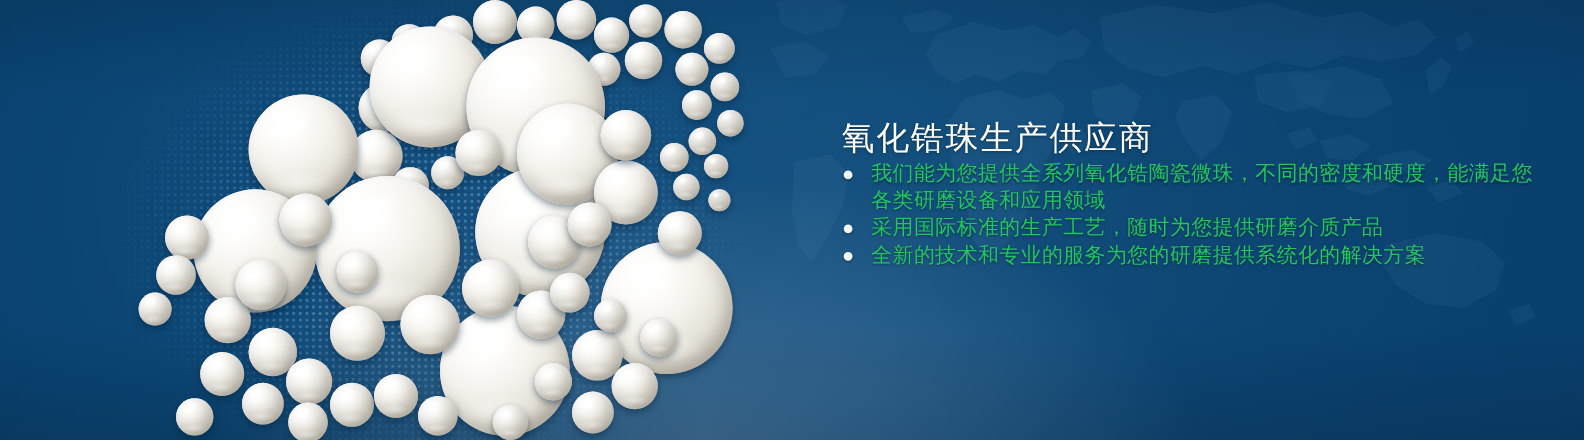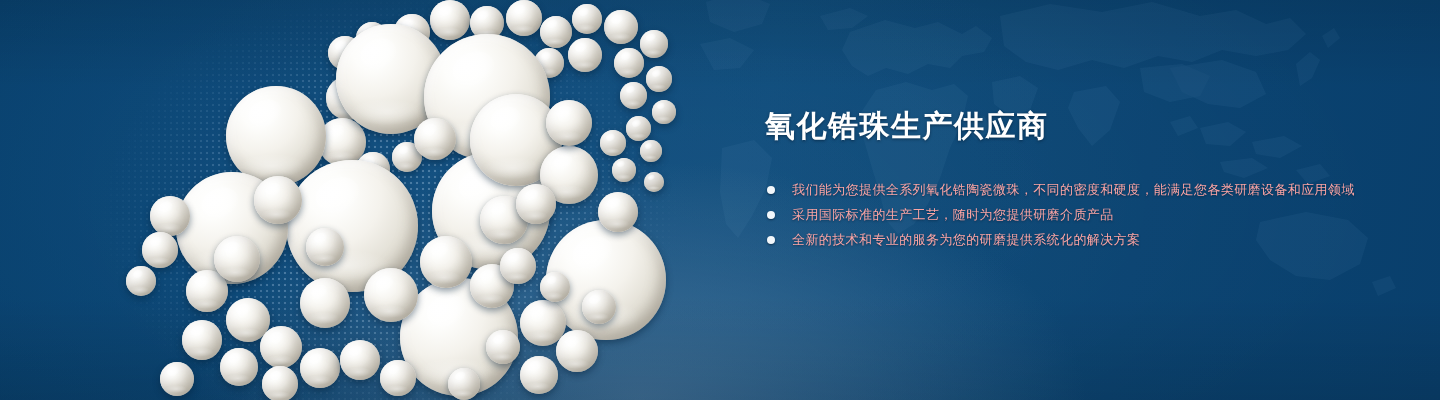--- a/index.html
+++ b/index.html
@@ -91,37 +91,37 @@
 
   
   .copy {
     position: absolute;
     left: 765px; top: 106px;
     width: 640px;
   }
   .headline {
     color: #ffffff;
     font-size: 30px;
-    font-weight: bold;
+    font-weight: normal;
     letter-spacing: 1.5px;
     line-height: 40px;
-    margin: 0 0 32px 0;
+    margin: 0 0 1px 0;
     text-shadow: 0 1px 3px rgba(0,20,40,0.55);
     white-space: nowrap;
   }
   .bullets {
     list-style: none;
     margin: 0;
     padding: 0;
   }
   .bullet {
     position: relative;
     padding-left: 27px;
-    color: #fca5a5;
-    font-size: 13px;
+    color: #22c55e;
+    font-size: 19px;
     line-height: 24px;
     letter-spacing: 0.4px;
     margin-bottom: 1px;
     text-shadow: 0 1px 2px rgba(0,18,36,0.5);
   }
   .bullet .dot {
     position: absolute;
     left: 2px; top: 8px;
     width: 8px; height: 8px;
     border-radius: 50%;

